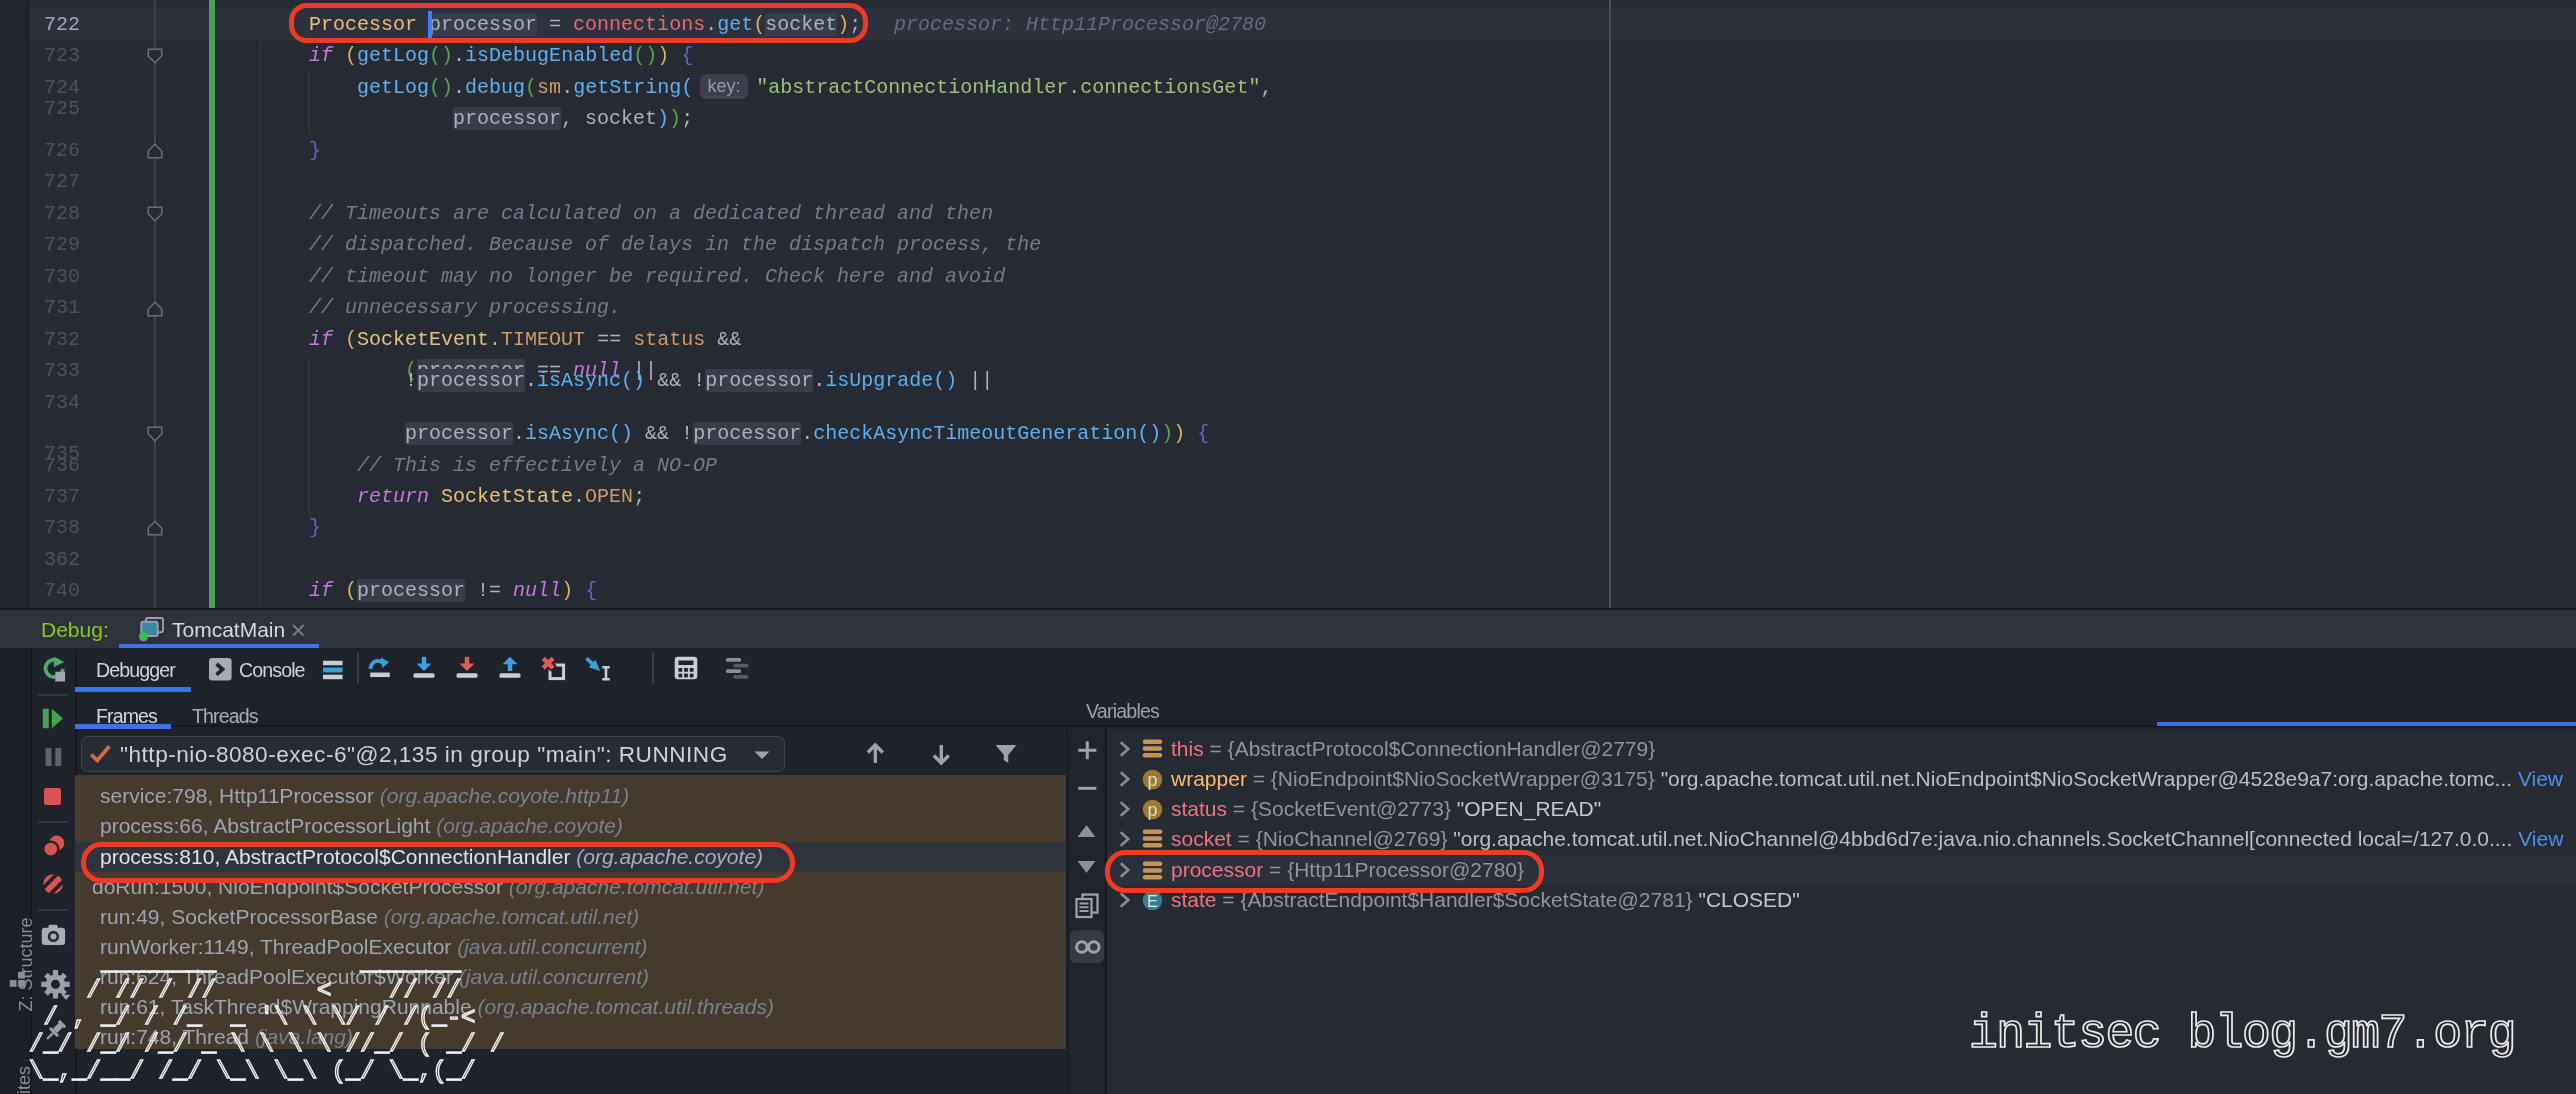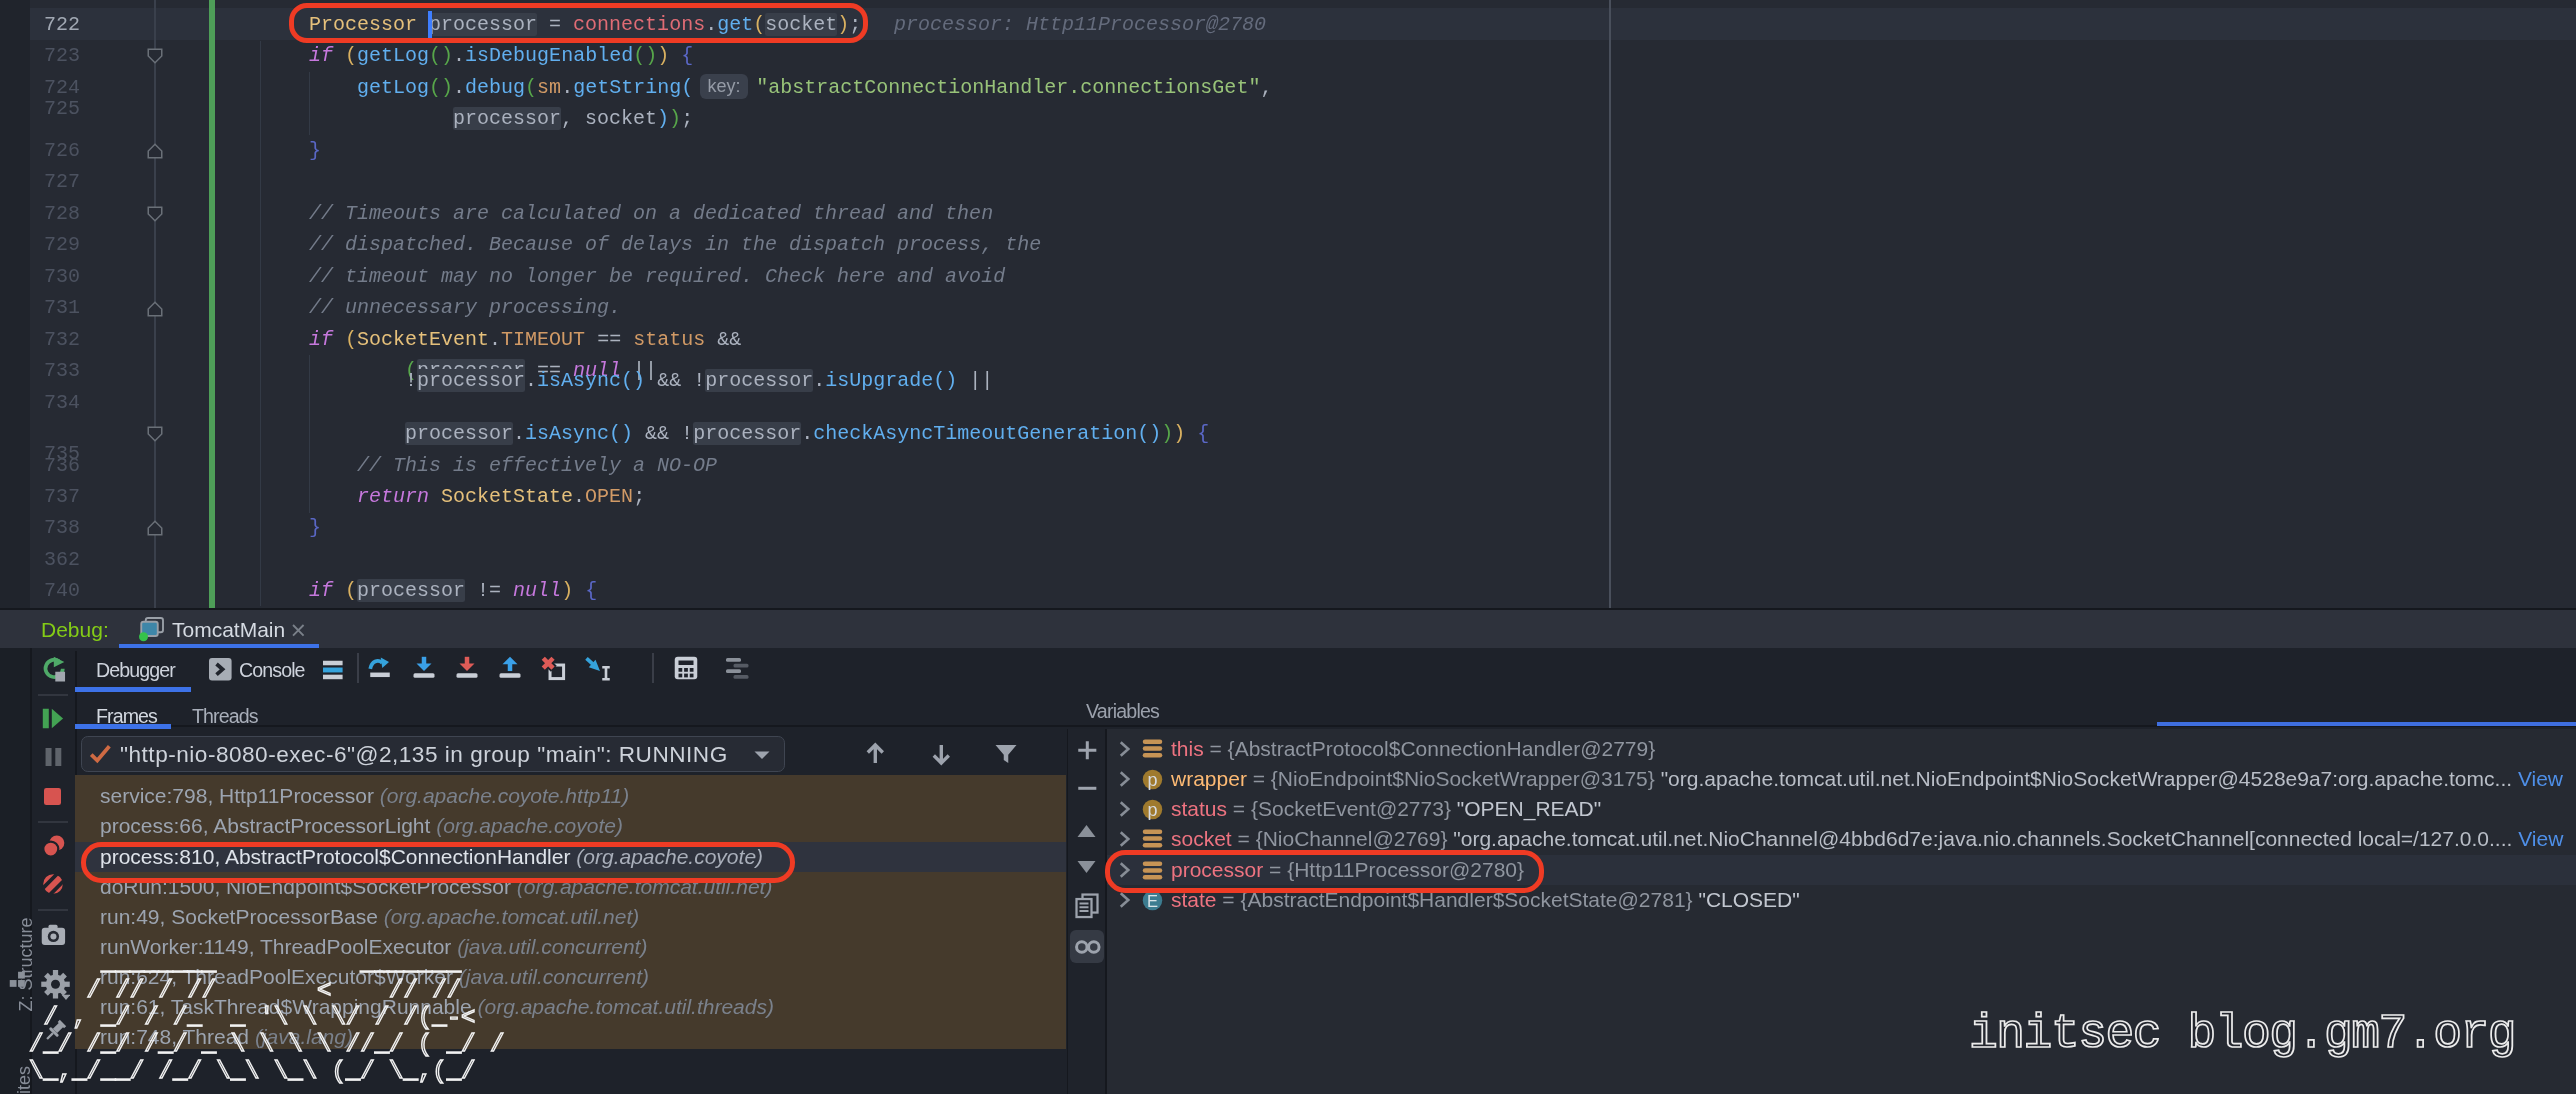--- a/index.html
+++ b/index.html
@@ -302,21 +302,21 @@
 <svg class="abs" style="left:994px;top:742px;" width="24" height="24" viewBox="0 0 32 32">
       <path d="M2 4 h28 l-11 13 v11 l-6 -4 v-7 z" fill="#9da3ad"></path>
     </svg>
 
 <div class="abs" style="left:75px;top:775px;width:991px;height:274px;background:#453a2c;"></div>
 <div class="abs" style="left:75px;top:842px;width:991px;height:30px;background:#2f333e;"></div>
 <div id="frames" style="position:absolute;left:0;top:0;font-size:21px;white-space:pre;">
 <div class="ui" style="left:100px;top:781px;line-height:30px;color:#9ca4b0;">service:798, Http11Processor <span style="font-style:italic;color:#7a818c;">(org.apache.coyote.http11)</span></div>
 <div class="ui" style="left:100px;top:811px;line-height:30px;color:#9ca4b0;">process:66, AbstractProcessorLight <span style="font-style:italic;color:#7a818c;">(org.apache.coyote)</span></div>
 <div class="ui" style="left:100px;top:842px;line-height:30px;color:#dee3ea;">process:810, AbstractProtocol$ConnectionHandler <span style="font-style:italic;color:#a9afba;">(org.apache.coyote)</span></div>
-<div class="ui" style="left:100px;top:872px;line-height:30px;color:#9ca4b0;">doRun:1500, NioEndpoint$SocketProcessor <span style="font-style:italic;color:#7a818c;">(org.apache.tomcat.util.net)</span></div>
+<div class="ui" style="left:92px;top:872px;line-height:30px;color:#9ca4b0;">doRun:1500, NioEndpoint$SocketProcessor <span style="font-style:italic;color:#7a818c;">(org.apache.tomcat.util.net)</span></div>
 <div class="ui" style="left:100px;top:902px;line-height:30px;color:#9ca4b0;">run:49, SocketProcessorBase <span style="font-style:italic;color:#7a818c;">(org.apache.tomcat.util.net)</span></div>
 <div class="ui" style="left:100px;top:932px;line-height:30px;color:#9ca4b0;">runWorker:1149, ThreadPoolExecutor <span style="font-style:italic;color:#7a818c;">(java.util.concurrent)</span></div>
 <div class="ui" style="left:100px;top:962px;line-height:30px;color:#9ca4b0;">run:624, ThreadPoolExecutor$Worker <span style="font-style:italic;color:#7a818c;">(java.util.concurrent)</span></div>
 <div class="ui" style="left:100px;top:992px;line-height:30px;color:#9ca4b0;">run:61, TaskThread$WrappingRunnable <span style="font-style:italic;color:#7a818c;">(org.apache.tomcat.util.threads)</span></div>
 <div class="ui" style="left:100px;top:1022px;line-height:30px;color:#9ca4b0;">run:748, Thread <span style="font-style:italic;color:#7a818c;">(java.lang)</span></div>
 </div>
 <div class="abs" style="left:1067px;top:729px;width:1.5px;height:366px;background:#15181e;"></div>
 
 <div class="abs" style="left:1068px;top:729px;width:37px;height:366px;background:#1f232b;"></div>
 <div class="abs" style="left:1105px;top:729px;width:1.5px;height:366px;background:#15181e;"></div>

